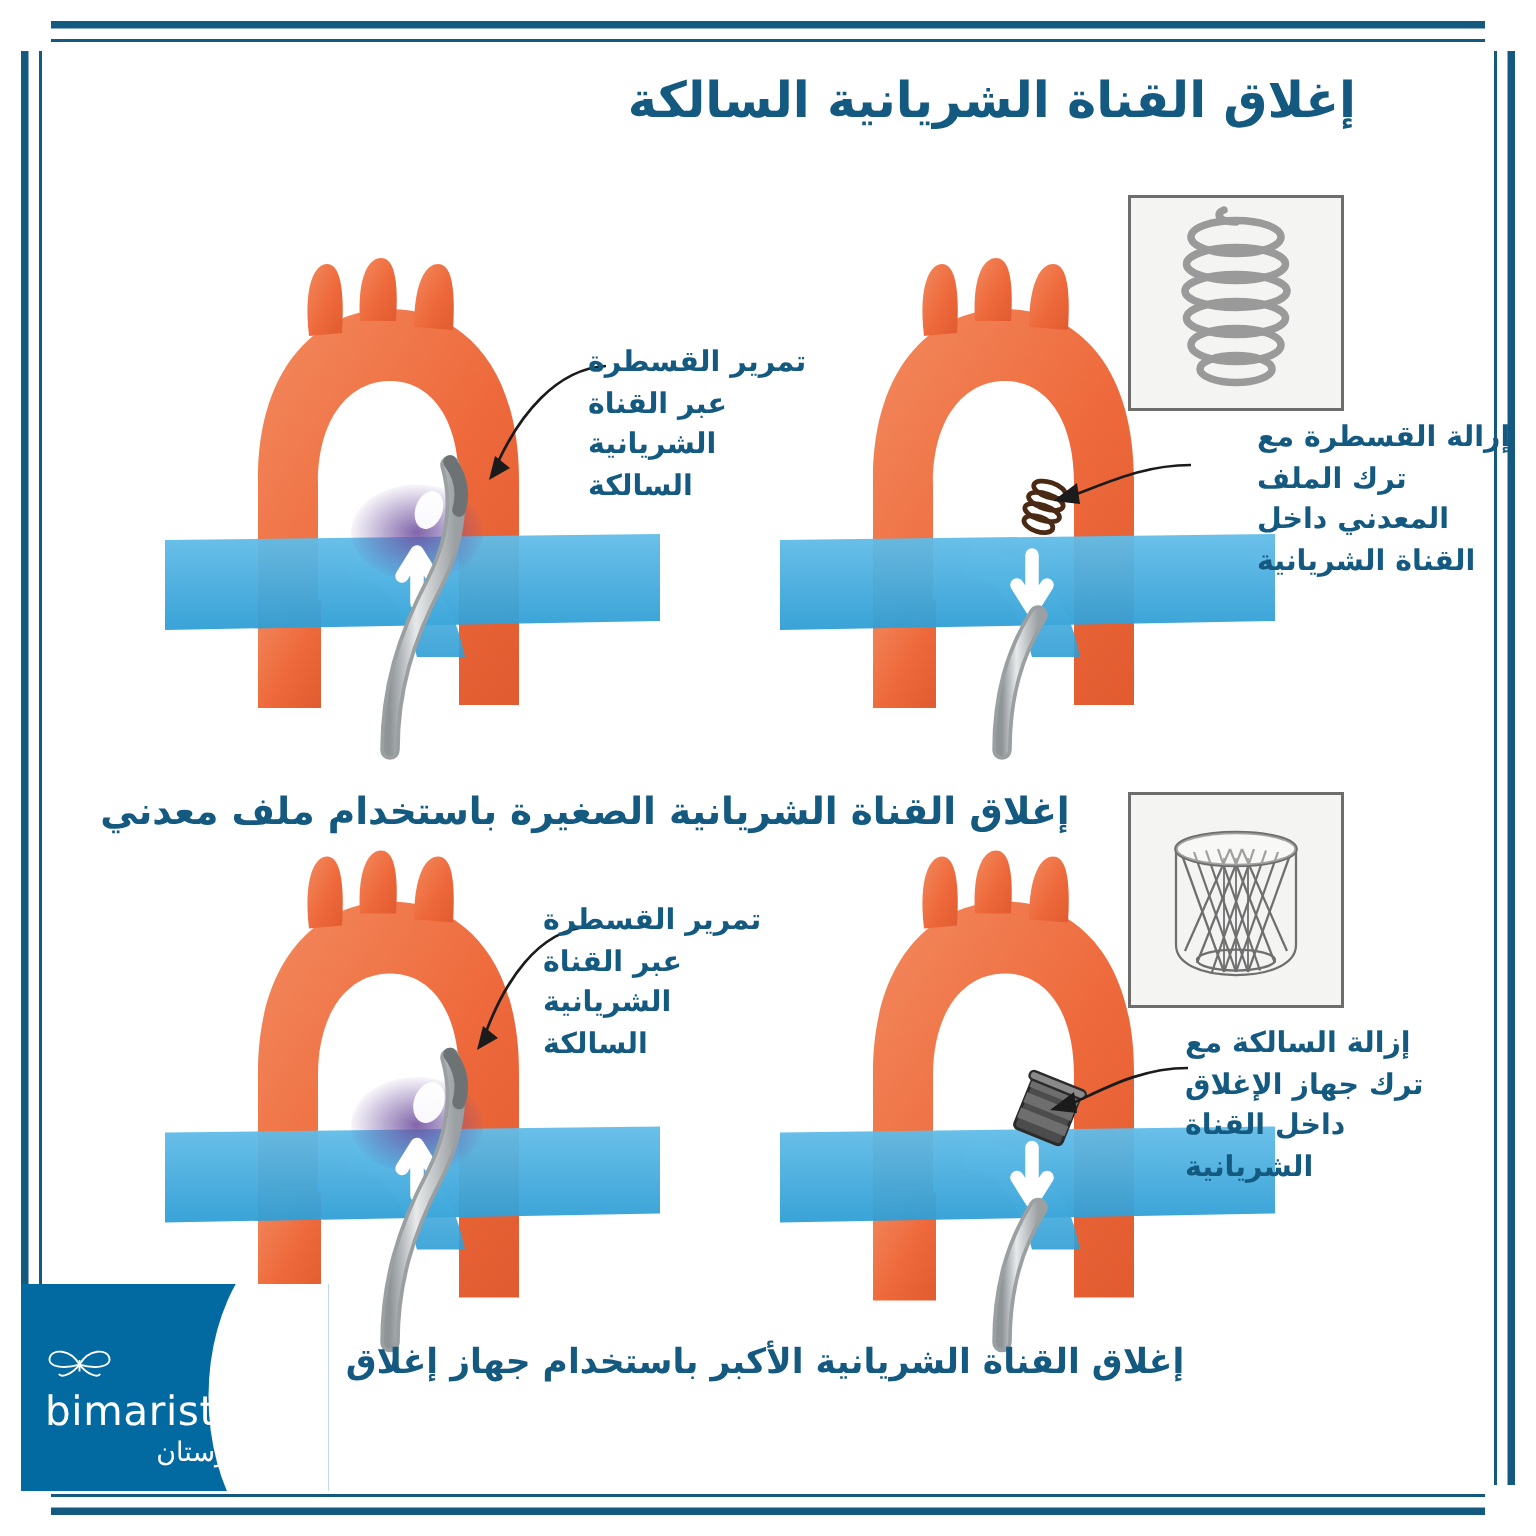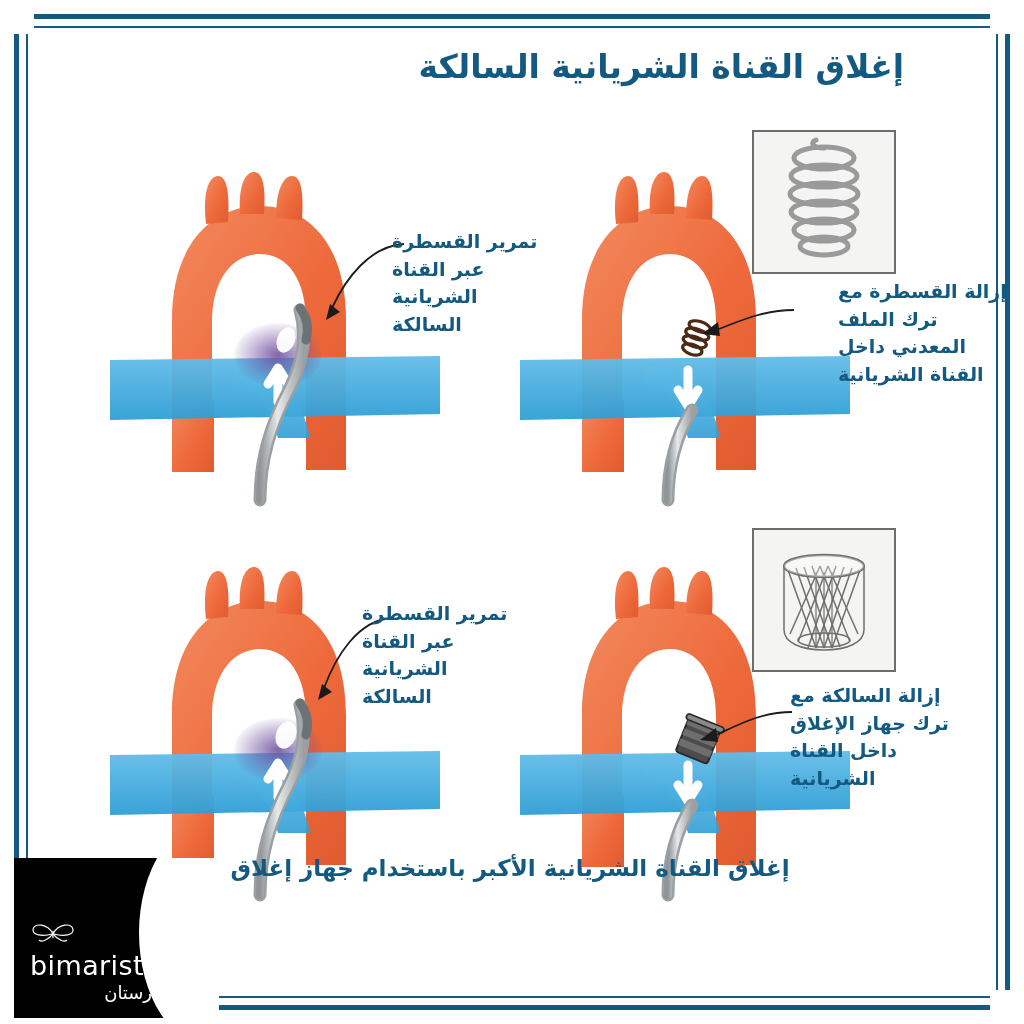--- a/index.html
+++ b/index.html
@@ -65,21 +65,21 @@
     text-align: center;
   }
   #caption-coil {
     left: 40px;
     top: 526px;
     width: 700px;
     font-size: 25px;
   }
   #caption-device {
     left: 160px;
-    top: 855px;
+    top: 895px;
     width: 700px;
     font-size: 23px;
   }
 
   
   .annot {
     position: absolute;
     color: #14597f;
     direction: rtl;
     text-align: left;
@@ -116,24 +116,24 @@
   .leader {
     position: absolute;
     pointer-events: none;
   }
   .leader svg { display: block; overflow: visible; }
 
   
   .logo-wrap {
     position: absolute;
     left: 14px;
-    bottom: 6px;
+    bottom: 30px;
     width: 205px;
-    height: 160px;
-    background: #000000;
+    height: 138px;
+    background: #0369a1;
     border-bottom-left-radius: 0;
     overflow: hidden;
   }
   .logo-wrap .curve {
     position: absolute;
     right: -70px;
     top: -40px;
     width: 150px;
     height: 230px;
     background: #ffffff;
@@ -414,20 +414,21 @@
         <ellipse cx="70" cy="110" rx="26" ry="7"></ellipse>
 
         <path d="M34 40 L62 118 M42 38 L70 118 M50 37 L78 118 M58 36 L86 117 M66 36 L96 112 M74 36 L104 104"></path>
         <path d="M106 40 L78 118 M98 38 L70 118 M90 37 L62 118 M82 36 L54 118 M74 36 L44 112 M66 36 L36 104"></path>
         <path d="M62 42 L62 116 M78 42 L78 116 M70 42 L70 118" stroke-width="1.2"></path>
       </g>
       <ellipse cx="70" cy="36" rx="40" ry="11" fill="#ffffff" opacity="0.35"></ellipse>
     </svg>
   </div>
 
+  <div class="section-caption" id="caption-coil">إغلاق القناة الشريانية الصغيرة باستخدام ملف معدني</div>
   <div class="section-caption" id="caption-device">إغلاق القناة الشريانية الأكبر باستخدام جهاز إغلاق</div>
 
   <div class="logo-wrap">
     <div class="curve"></div>
     <div class="logo-inner">
       <svg class="logo-mark" viewBox="0 0 60 34">
         <g stroke="#ffffff" stroke-width="1.6" fill="none">
           <path d="M30 18 C22 4 6 4 4 12 C2 20 16 22 30 18 Z"></path>
           <path d="M30 18 C38 4 54 4 56 12 C58 20 44 22 30 18 Z"></path>
           <path d="M30 18 C24 26 14 30 12 26"></path>

